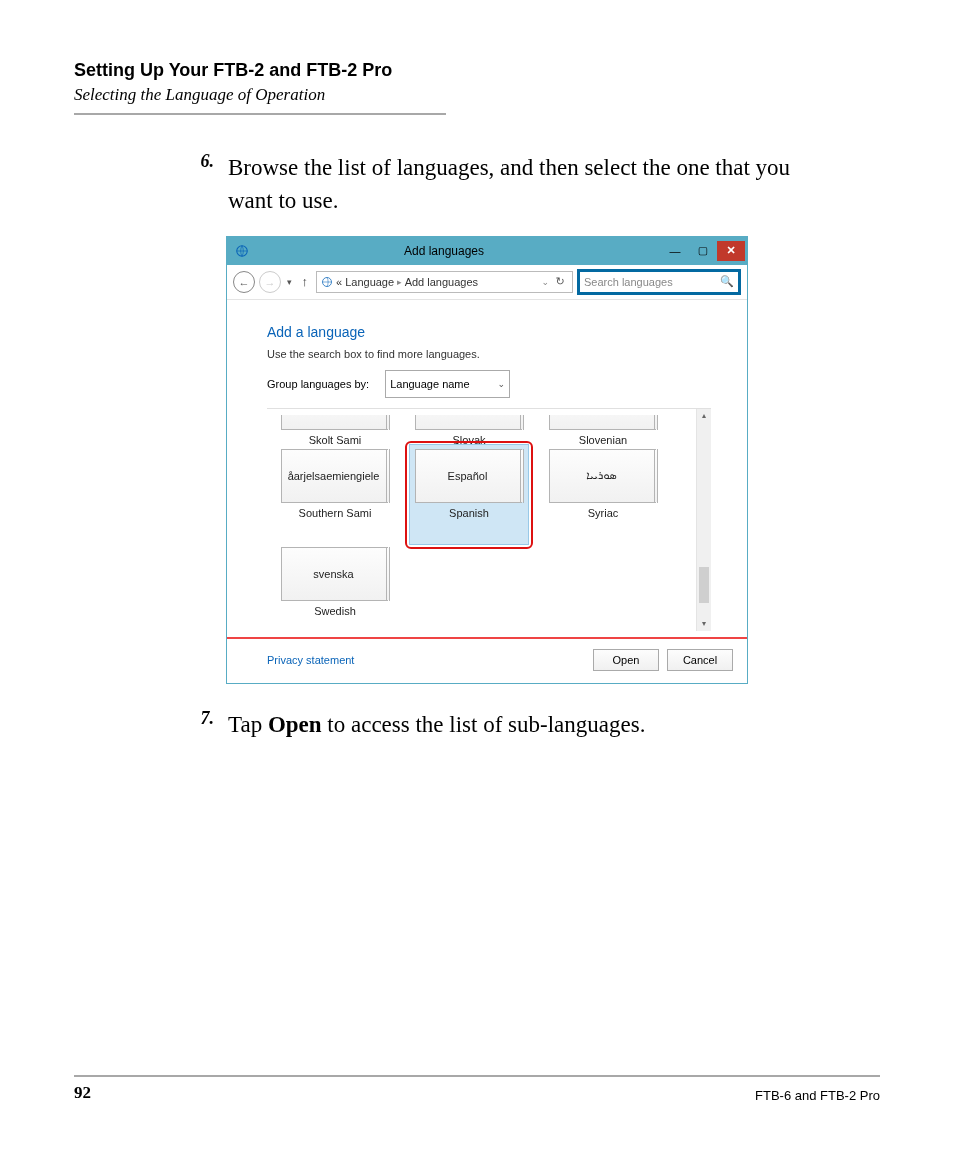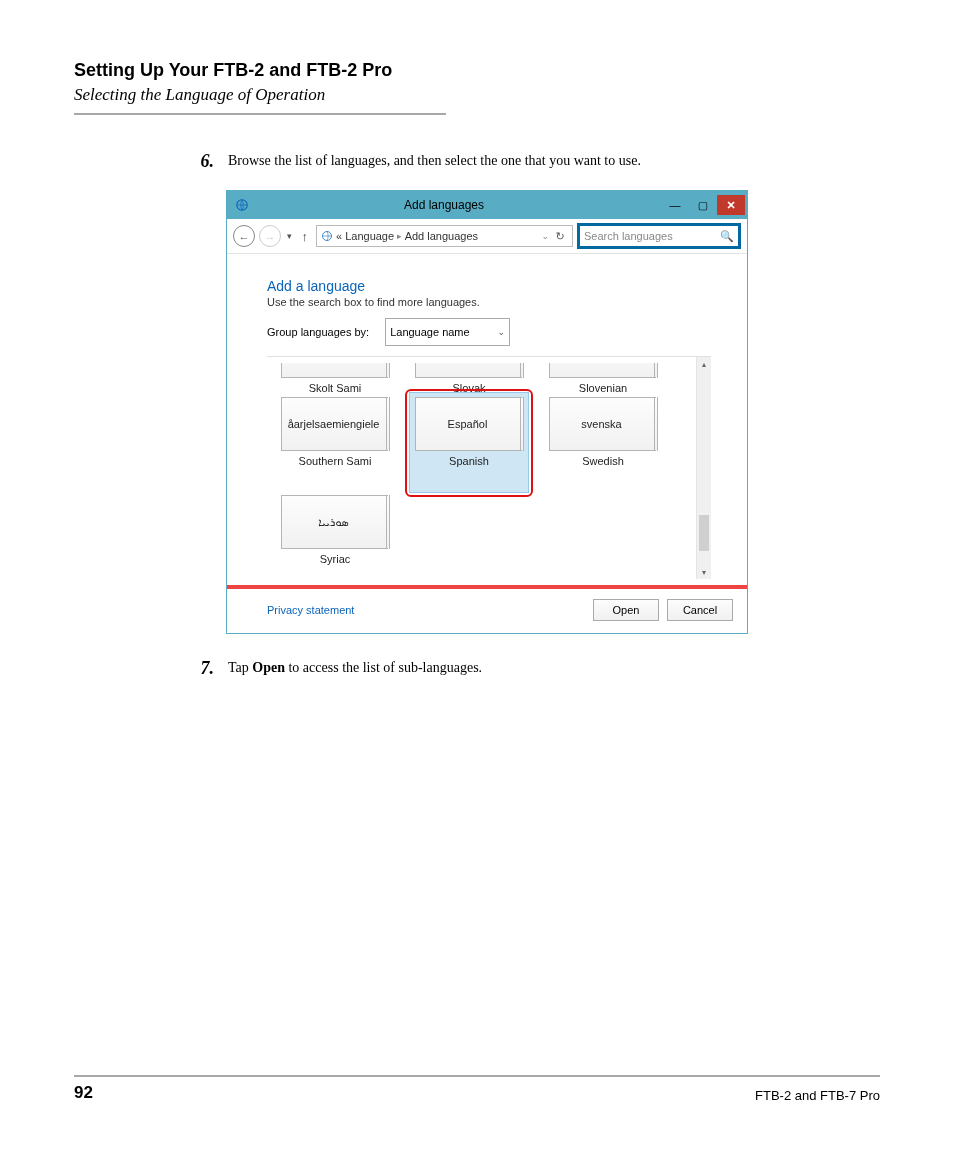--- a/index.html
+++ b/index.html
@@ -42,21 +42,21 @@
     font-weight: 700;
     font-style: italic;
     font-size: 18px;
     width: 32px;
     flex: 0 0 32px;
     text-align: right;
     padding-right: 14px;
   }
   .step-body {
     font-family: Georgia, "Times New Roman", serif;
-    font-size: 14px;
+    font-size: 23px;
     line-height: 1.45;
     max-width: 610px;
   }
   .step-body b { font-family: Georgia, serif; font-weight: 700; }
 
   
   .win {
     width: 520px;
     margin: 12px 0 24px 152px;
     border: 1px solid #58acc4;
@@ -148,21 +148,21 @@
   .searchbox .mag { color: #888; font-size: 11px; }
 
   .content {
     padding: 24px 36px 6px 40px;
     position: relative;
     font-size: 11px;
   }
   .content-heading {
     color: #0a64b8;
     font-size: 14px;
-    margin-bottom: 2px;
+    margin-bottom: 8px;
   }
   .content-sub {
     color: #333;
     font-size: 11px;
     margin-bottom: 10px;
   }
   .group-row {
     display: flex;
     align-items: center;
     gap: 16px;
@@ -267,21 +267,21 @@
   .scrollbar .thumb {
     position: absolute;
     left: 2px; right: 2px;
     background: #cfcfcf;
     top: 158px;
     height: 36px;
   }
   .scrollbar .scr-btn.down { position: absolute; bottom: 0; left: 0; right: 0; }
 
   .footer {
-    border-top: 4px solid #ef4444;
+    border-top: 2px solid #ef4444;
     padding: 10px 14px 12px 40px;
     display: flex;
     align-items: center;
     font-size: 11px;
   }
   .footer .privacy { color: #0a64b8; }
   .footer .spacer { flex: 1; }
   .btn {
     border: 1px solid #aaa;
     background: linear-gradient(#fdfdfd,#f0f0f0);
@@ -300,21 +300,21 @@
     left: 74px;
     right: 74px;
     bottom: 56px;
     display: flex;
     align-items: flex-end;
     justify-content: space-between;
     border-top: 2px solid #a8a8a8;
     padding-top: 6px;
   }
   .page-num {
-    font-family: Liberation Sans, sans-serif;
+    font-family: Liberation Serif, serif;
     font-weight: 700;
     font-size: 17px;
   }
   .page-product {
     font-size: 13px;
   }
 </style>
 </head>
 <body>
 
@@ -402,32 +402,32 @@
             <div class="lang-label">Southern Sami</div>
           </div>
           <div class="lang-cell selected">
             <div class="sel-wrap"></div>
             <div class="sel-hl"></div>
             <div class="tile">
                 <span>Español</span>
               </div>
             <div class="lang-label">Spanish</div>
           </div>
+          <div class="lang-cell partial">
+            <div class="tile">
+                <span>ܣܘܪܝܝܐ</span>
+              </div>
+            <div class="lang-label">Syriac</div>
+          </div>
+
           <div class="lang-cell">
             <div class="tile">
                 <span>svenska</span>
               </div>
             <div class="lang-label">Swedish</div>
-          </div>
-
-          <div class="lang-cell partial">
-            <div class="tile">
-                <span>ܣܘܪܝܝܐ</span>
-              </div>
-            <div class="lang-label">Syriac</div>
           </div>
         </div>
 
         <div class="scrollbar">
           <div class="scr-btn">▴</div>
           <div class="thumb"></div>
           <div class="scr-btn down">▾</div>
         </div>
       </div>
     </div>
@@ -442,16 +442,16 @@
 
   <div class="step">
     <div class="step-num">7.</div>
     <div class="step-body">
       <span>Tap </span><b>Open</b><span> to access the list of sub-languages.</span>
     </div>
   </div>
 
   <div class="page-footer">
     <span class="page-num">92</span>
-    <span class="page-product">FTB-2 and FTB-7 Pro</span>
+    <span class="page-product">FTB-6 and FTB-2 Pro</span>
   </div>
 
 </div>
 
 </body></html>

